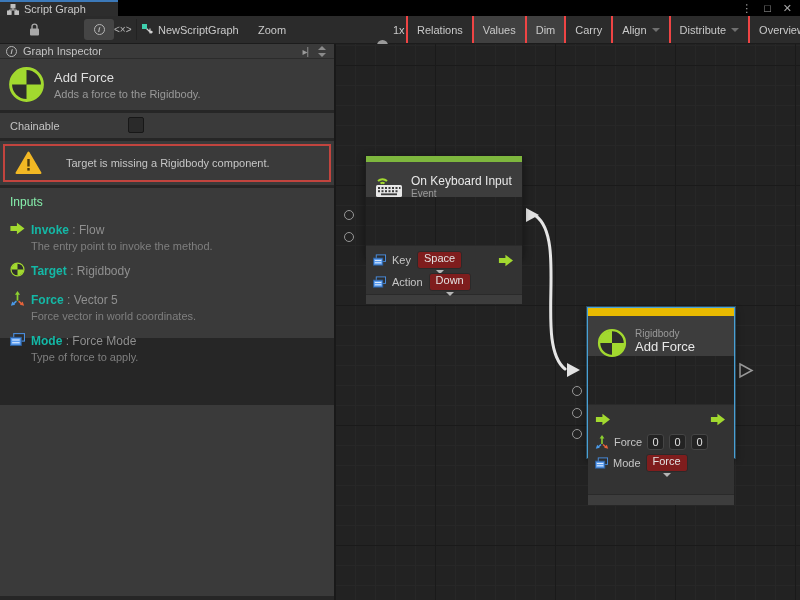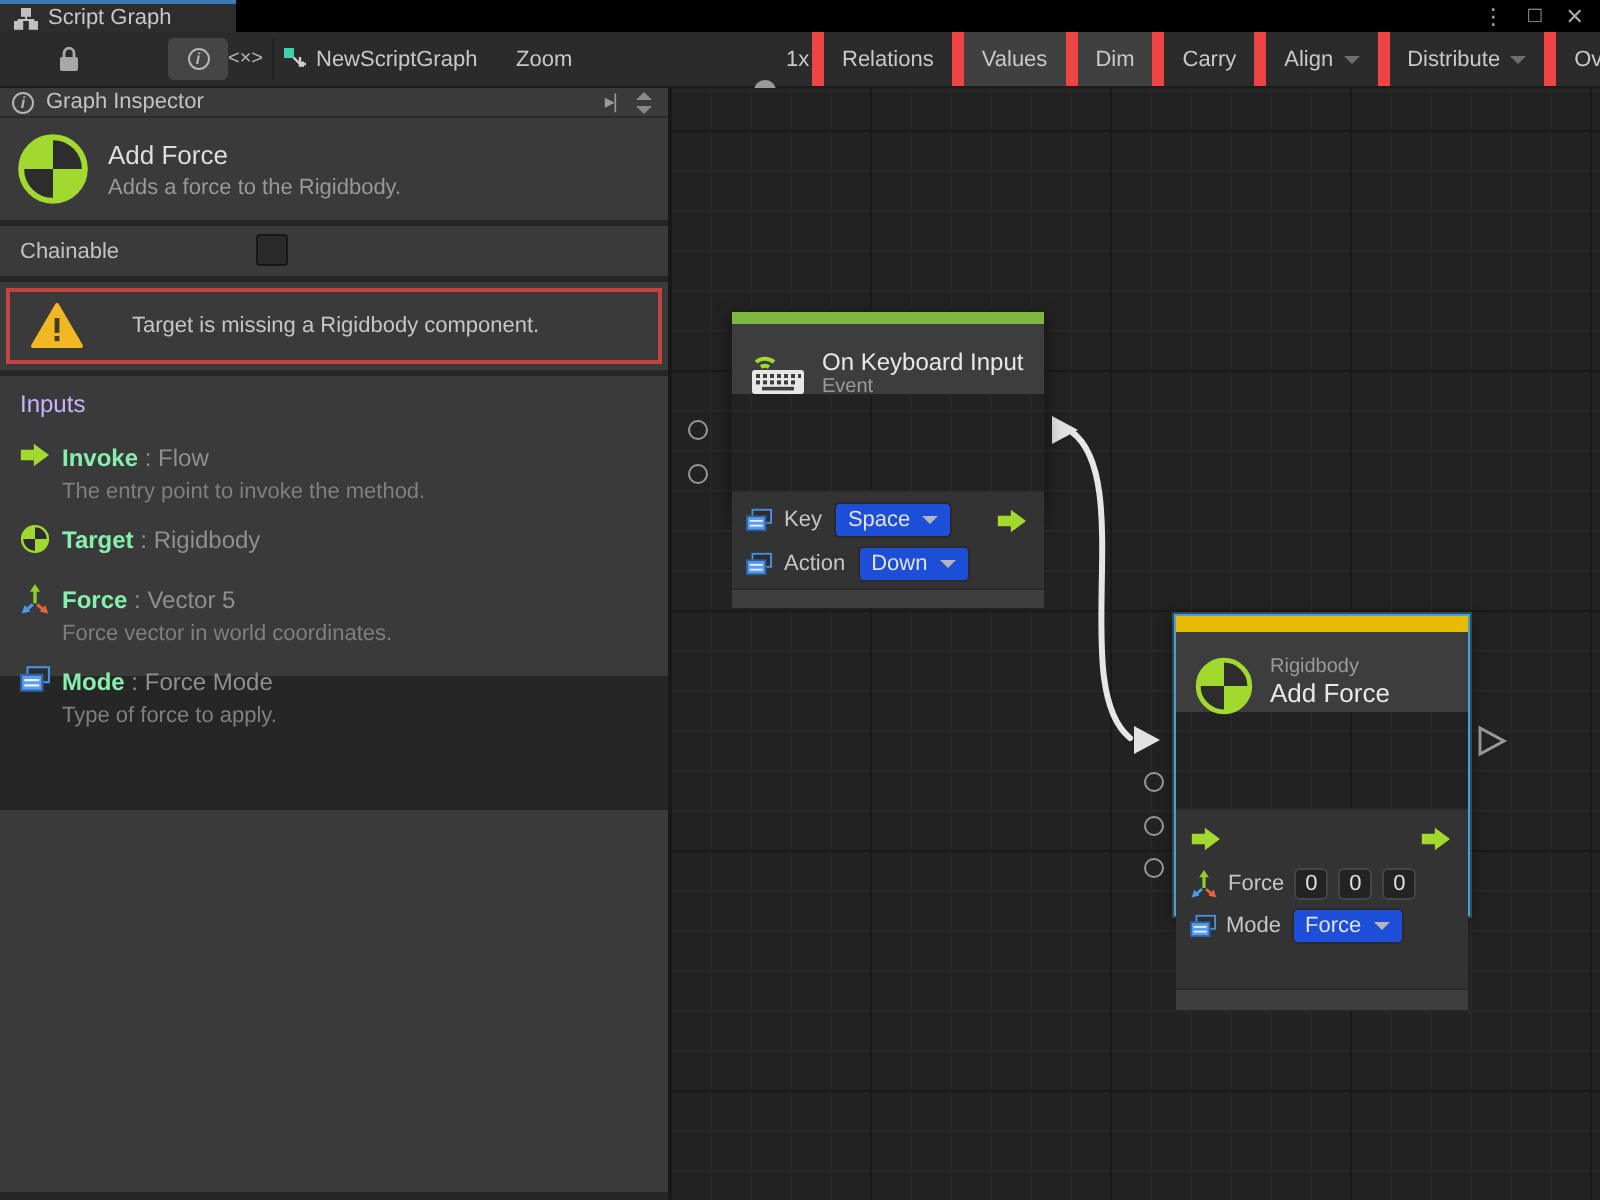--- a/index.html
+++ b/index.html
@@ -19,21 +19,21 @@
   .toolbar { position:absolute; left:0; top:16px; width:800px; height:28px; background:#2b2b2b;
              border-bottom:1px solid #1c1c1c; }
   .toolbar * { font-size:11px; color:#c9c9c9; }
   .tb-abs { position:absolute; top:0; height:27px; display:flex; align-items:center; }
   .tb-btnbox { background:#454545; border-radius:3px; justify-content:center; top:3px; height:21px; }
   .tb-sep { position:absolute; top:3px; width:1px; height:21px; background:#222; }
   .lock-icon svg, .sg-icon svg { display:block; }
   .zoom-track { position:absolute; top:29px; left:290px; width:96px; height:2px; background:#6e6e6e; border-radius:1px; }
   .zoom-knob { position:absolute; top:24px; left:377px; width:11px; height:11px; border-radius:50%; background:#9a9a9a; }
   .tb-buttons { position:absolute; left:406px; top:0; height:27px; display:flex; }
-  .tb-btn { height:27px; display:flex; align-items:center; padding:0 9px; border-left:6px solid #ef4444; white-space:nowrap; }
+  .tb-btn { height:27px; display:flex; align-items:center; padding:0 9px; border-left:2px solid #ef4444; white-space:nowrap; }
   .tb-btn.active { background:#404040; }
   .tb-btn.disabled { color:#6f6f6f; }
   .dd-caret { display:inline-block; width:0; height:0; border-left:4px solid transparent;
               border-right:4px solid transparent; border-top:4px solid #6f6f6f; margin-left:5px; }
 
   
   .panel { position:absolute; left:0; top:44px; width:336px; height:556px; background:#262626;
            border-right:2px solid #191919; }
   .sec { position:absolute; left:0; width:334px; background:#3a3a3a; }
   .p-head { top:0; height:15px; display:flex; align-items:center; padding:0 6px; border-bottom:1px solid #2b2b2b; }
@@ -52,24 +52,24 @@
   .p-chain { top:69px; height:25px; display:flex; align-items:center; padding:0 10px;text-align:center; }
   .p-chain .lbl { color:#c3c3c3; font-size:11px; }
   .checkbox { position:absolute; left:128px; top:4px; width:16px; height:16px; background:#2a2a2a;
               border:1px solid #171717; border-radius:2px; }
 
   .p-warn { top:97px; height:44px; padding:3px; }
   .warnbox { width:100%; height:100%; border:2px solid #c2443e; display:flex; align-items:center; gap:24px; padding:0 10px; }
   .warn-text { color:#c6c6c6; font-size:11px; }
 
   .p-io { padding:7px 10px 0 10px; }
-  .io-header { color:#c4b5fd; font-size:12px; margin-bottom:11px; }
+  .io-header { color:#86efac; font-size:12px; margin-bottom:11px; }
   .io-item { display:flex; margin-bottom:9px; }
   .io-icon { width:21px; padding-top:1px; flex:none; }
-  .io-name { color:#86efac; font-size:12px; font-weight:bold; }
+  .io-name { color:#14b8a6; font-size:12px; font-weight:bold; }
   .io-type { color:#8f8f8f; font-size:12px; }
   .io-desc { color:#7f7f7f; font-size:11px; margin-top:2px; }
   .p-inputs { top:144px; height:150px; }
   .p-outputs { top:297px; height:61px; }
   .p-empty { top:361px; height:191px; }
 
   
   .canvas { position:absolute; left:336px; top:44px; width:464px; height:556px;
             background-color:#222222;
             background-image:
@@ -82,22 +82,22 @@
 
   .node { position:absolute; border:1px solid #1d1d1d; box-shadow:0 3px 8px rgba(0,0,0,.45); }
   .colorbar { width:100%; }
   .n-header { background:#3d3d3d; display:flex; align-items:flex-start; gap:8px; padding:12px 9px; }
   .n-body { background:#333333; border-top:1px solid #2a2a2a; border-bottom:1px solid #2a2a2a;margin-top:48px; }
   .n-footer { background:#3d3d3d; }
   .n-row { display:flex; align-items:center; padding:0 7px; }
   .n-title { color:#e8e8e8; font-size:12px; white-space:nowrap; }
   .n-sub { color:#9a9a9a; font-size:10px; }
   .rowlbl { color:#c6c6c6; font-size:11px; }
-  .dropdown { display:flex; align-items:center; background:#1d4ed8; border:1px solid #2a2a2a; border-radius:3px;
-              height:18px; padding:0 6px; color:#e2e2e2; font-size:11px; gap:6px; }
+  .dropdown { display:flex; align-items:center; background:#7f1d1d; border:1px solid #2a2a2a; border-radius:3px;
+              height:18px; padding:0 6px; color:#e2e2e2; font-size:11px; gap:6px;flex-direction:column; }
   .dropdown .dd-caret { border-top-color:#b5b5b5; margin-left:0; }
 
   .kb-node { left:29px; top:111px; width:158px; height:102px; }
   .kb-node .n-header { height:35px; }
   .af-node { left:251px; top:263px; width:148px; height:151px; border:1px solid #49a0d5; box-shadow:0 0 0 1px rgba(73,160,213,.35), 0 3px 8px rgba(0,0,0,.45); }
   .af-node .n-header { height:40px; }
 
   .valbox { width:17px; height:16px; background:#232323; border:1px solid #454545; border-radius:3px;
             color:#e0e0e0; font-size:11px; display:flex; align-items:center; justify-content:center; }
   .thisfield { display:flex; align-items:center; width:85px; height:18px; background:#2d2d2d;

